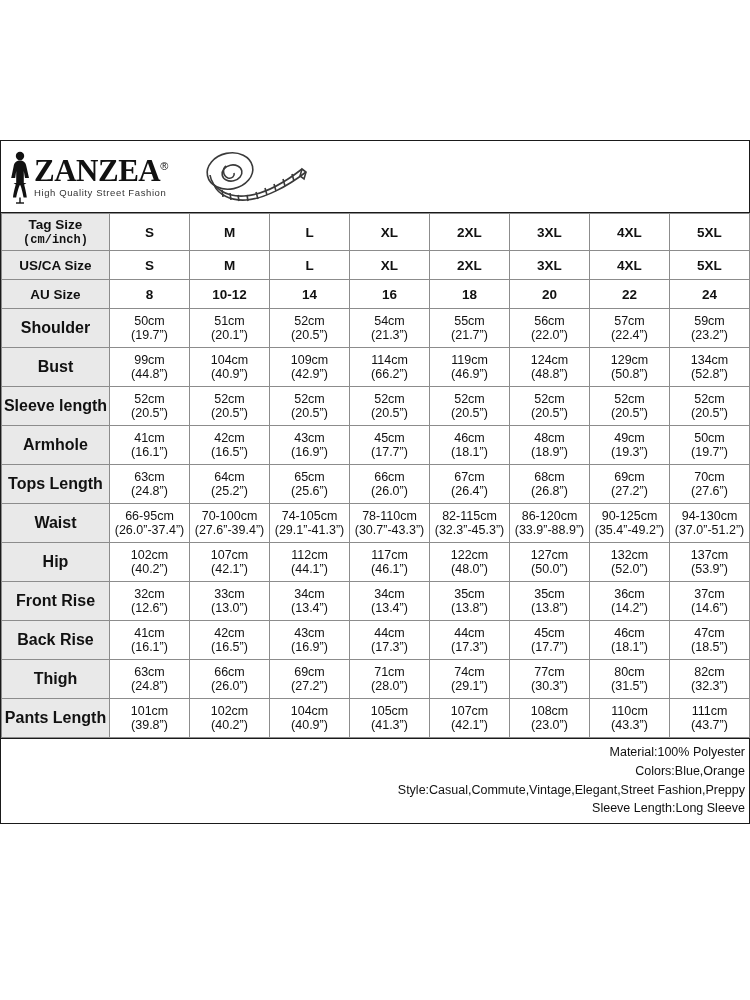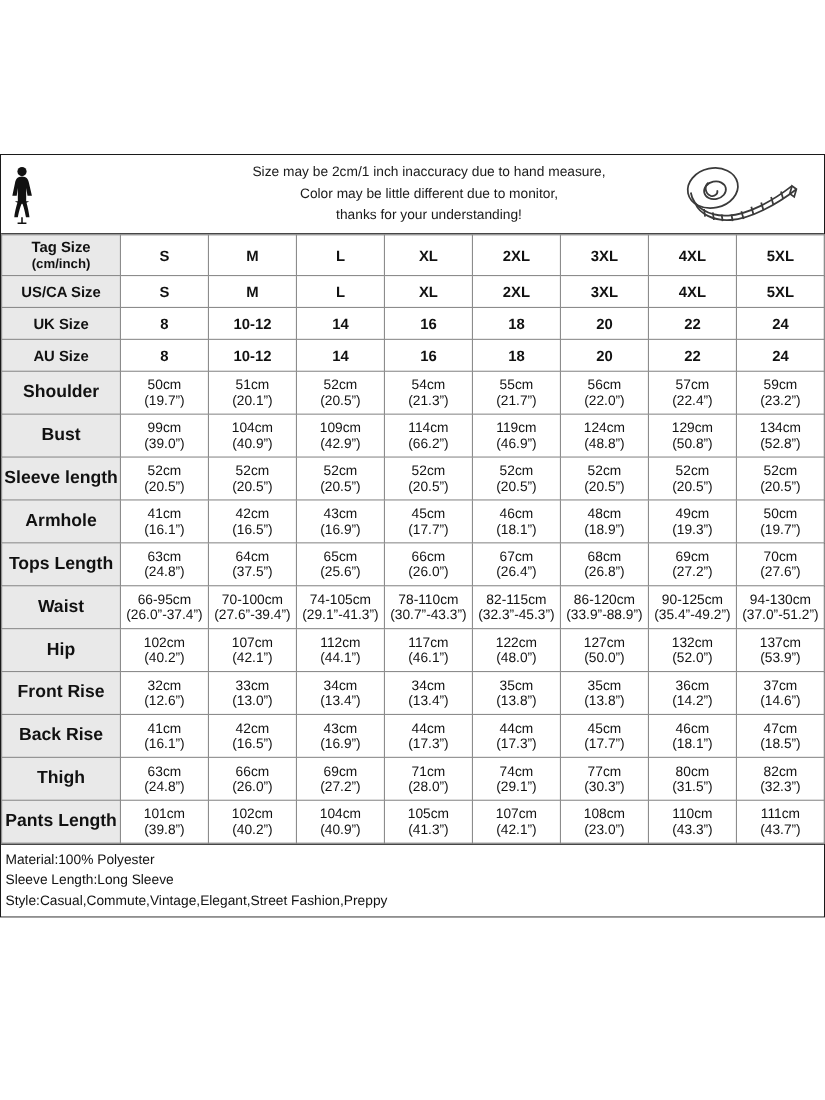--- a/index.html
+++ b/index.html
@@ -128,37 +128,38 @@
     font-size: 13.5px;
     height: 28px;
   }
   table.size-table tr.hdr.tagsize td { height: 36px; }
   table.size-table tr.meas td { height: 38px; }
 
   .cm-line  { display: block; line-height: 1.12; }
   .in-line  { display: block; line-height: 1.12; }
 
   .label-two-line { line-height: 1.15; display: block; }
-  .label-sub { display: block; font-size: 12px; }
+  .label-sub { display: block; font-size: 12px; font-family: Liberation Mono, monospace; }
 
   .waist-row td { font-size: 11.5px; }
   .waist-row td.rowlabel { font-size: 13px; }
 
   
   .footer-notes {
     border-top: 1px solid #1a1a1a;
     padding: 4px 4px 5px 4px;
     background: #ffffff;
   }
   .footer-line {
     display: block;
     font-size: 12.5px;
     line-height: 1.5;
     color: #111111;
     white-space: nowrap;
+    text-align: right;
   }
 </style>
 </head>
 <body>
 
 <div class="page">
   <div class="chart-wrap">
 
     <div class="header-band">
 
@@ -168,27 +169,26 @@
             <circle cx="13" cy="6" r="4.2" fill="#111111"></circle>
             <path d="M13 10.5 C9 10.5 7.2 13 6.6 16.5 L4.2 28 L8.2 28 L9.2 21 L9.2 33
                      C9.2 33 6.4 42 6.0 47.5 L9.2 47.5 C10.2 42 12.4 35 13 35
                      C13.8 35 15.6 42 16.6 47.5 L19.8 47.5 C19.3 42 16.8 33 16.8 33
                      L16.8 21 L18 28 L22 28 L19.4 16.5 C18.8 13 17 10.5 13 10.5 Z" fill="#111111"></path>
             <path d="M13 35 C10 35 7.5 34 6.6 33 L19.4 33 C18.5 34 16 35 13 35 Z" fill="#111111"></path>
             <line x1="13" y1="47.5" x2="13" y2="53" stroke="#111111" stroke-width="1.4"></line>
             <line x1="9" y1="53" x2="17" y2="53" stroke="#111111" stroke-width="1.4"></line>
           </svg>
         </div>
+        <div class="logo-text-block">
+          <div class="logo-word"><span>ZANZEA</span><span class="logo-reg">®</span></div>
+          <div class="logo-tagline">High Quality Street Fashion</div>
+        </div>
       </div>
 
-      <div class="notice-cell">
-        <span class="notice-line">Size may be 2cm/1 inch inaccuracy due to hand measure,</span>
-        <span class="notice-line">Color may be little different due to monitor,</span>
-        <span class="notice-line">thanks for your understanding!</span>
-      </div>
 
       <div class="tape-cell">
         <svg width="120" height="60" viewBox="0 0 120 60" aria-hidden="true">
           <g fill="none" stroke="#3a3a3a" stroke-width="1.6">
             <ellipse cx="34" cy="24" rx="23" ry="18" transform="rotate(-12 34 24)"></ellipse>
             <ellipse cx="36" cy="26" rx="10" ry="8" transform="rotate(-12 36 26)"></ellipse>
             <path d="M30 19 C26 22 27 29 32 31 C36 32 39 29 38 26"></path>
             <path d="M14 28 C16 41 30 50 48 49 C66 48 88 36 106 22"></path>
             <path d="M18 38 C22 47 34 54 50 53 C68 52 92 39 110 25"></path>
             <path d="M106 22 L110 25 L108 32 L104 29 Z"></path>
@@ -233,31 +233,20 @@
           <td>S</td>
           <td>M</td>
           <td>L</td>
           <td>XL</td>
           <td>2XL</td>
           <td>3XL</td>
           <td>4XL</td>
           <td>5XL</td>
         </tr>
 
-        <tr class="hdr">
-          <td class="rowlabel">UK Size</td>
-          <td>8</td>
-          <td>10-12</td>
-          <td>14</td>
-          <td>16</td>
-          <td>18</td>
-          <td>20</td>
-          <td>22</td>
-          <td>24</td>
-        </tr>
 
         <tr class="hdr">
           <td class="rowlabel">AU Size</td>
           <td>8</td>
           <td>10-12</td>
           <td>14</td>
           <td>16</td>
           <td>18</td>
           <td>20</td>
           <td>22</td>
@@ -296,21 +285,21 @@
             </td>
             <td>
               <span class="cm-line">59cm</span>
               <span class="in-line">(23.2”)</span>
             </td>
           </tr>
           <tr class="meas">
             <td class="rowlabel">Bust</td>
             <td>
               <span class="cm-line">99cm</span>
-              <span class="in-line">(39.0”)</span>
+              <span class="in-line">(44.8”)</span>
             </td>
             <td>
               <span class="cm-line">104cm</span>
               <span class="in-line">(40.9”)</span>
             </td>
             <td>
               <span class="cm-line">109cm</span>
               <span class="in-line">(42.9”)</span>
             </td>
             <td>
@@ -405,21 +394,21 @@
             </td>
           </tr>
           <tr class="meas">
             <td class="rowlabel">Tops Length</td>
             <td>
               <span class="cm-line">63cm</span>
               <span class="in-line">(24.8”)</span>
             </td>
             <td>
               <span class="cm-line">64cm</span>
-              <span class="in-line">(37.5”)</span>
+              <span class="in-line">(25.2”)</span>
             </td>
             <td>
               <span class="cm-line">65cm</span>
               <span class="in-line">(25.6”)</span>
             </td>
             <td>
               <span class="cm-line">66cm</span>
               <span class="in-line">(26.0”)</span>
             </td>
             <td>
@@ -647,18 +636,19 @@
             <td>
               <span class="cm-line">111cm</span>
               <span class="in-line">(43.7”)</span>
             </td>
           </tr>
         </tbody>
     </table>
 
     <div class="footer-notes">
       <span class="footer-line">Material:100% Polyester</span>
+      <span class="footer-line">Colors:Blue,Orange</span>
+      <span class="footer-line">Style:Casual,Commute,Vintage,Elegant,Street Fashion,Preppy</span>
       <span class="footer-line">Sleeve Length:Long Sleeve</span>
-      <span class="footer-line">Style:Casual,Commute,Vintage,Elegant,Street Fashion,Preppy</span>
     </div>
 
   </div>
 </div>
 
 </body></html>

